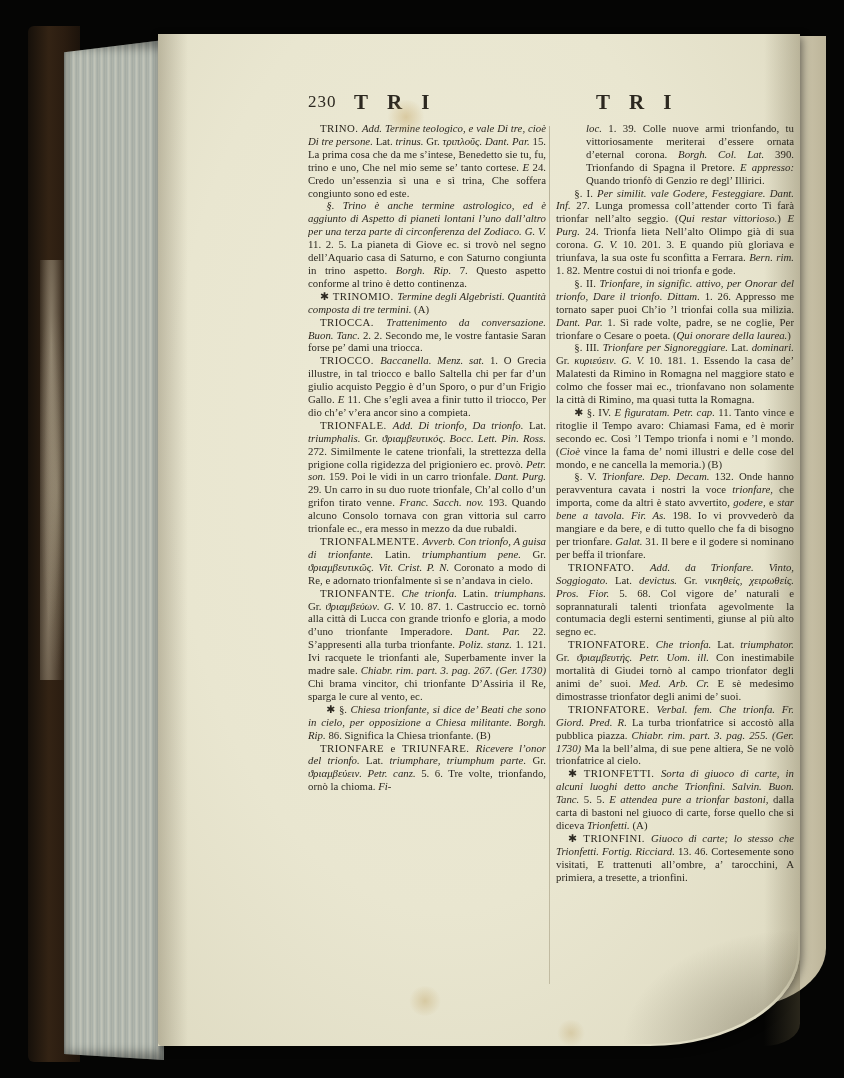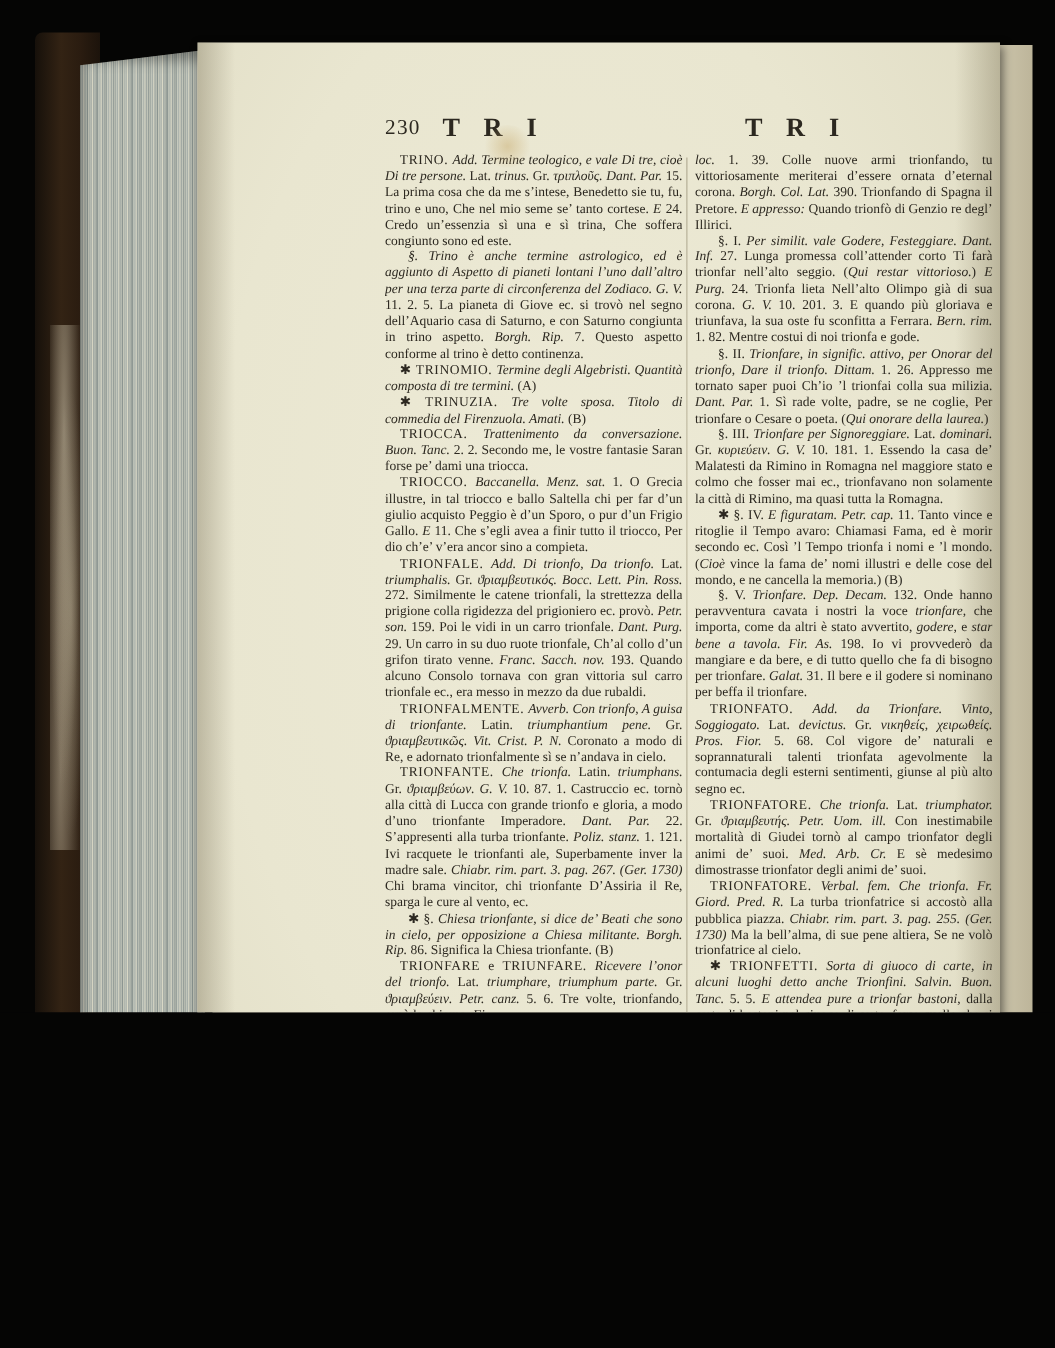--- a/index.html
+++ b/index.html
@@ -1,16 +1,16 @@
 <!DOCTYPE html>
 <html><head>
 <meta charset="utf-8">
 <style>
   html,body{margin:0;padding:0;background:#050504;}
-  #stage{position:relative;width:844px;height:810px;background:#050504;overflow:hidden;
+  #stage{position:relative;width:844px;height:1078px;background:#050504;overflow:hidden;
          font-family:"Liberation Serif","DejaVu Serif",serif;}
   
   .cover{position:absolute;left:28px;top:26px;width:52px;height:1036px;
          background:linear-gradient(90deg,#16100a,#332314 40%,#2a1c10 70%,#1c130b);
          border-radius:6px 0 0 6px;}
   .cover-mottle{position:absolute;left:40px;top:260px;width:28px;height:420px;
          background:radial-gradient(ellipse at 40% 20%,rgba(214,205,180,.55),rgba(214,205,180,0) 60%),
                     radial-gradient(ellipse at 60% 55%,rgba(200,190,160,.4),rgba(200,190,160,0) 55%),
                     radial-gradient(ellipse at 30% 85%,rgba(220,210,185,.45),rgba(220,210,185,0) 60%);}
   
@@ -53,21 +53,21 @@
   .head.hl{left:196px;}
   .head.hr{left:438px;}
   .cols{position:absolute;left:0px;top:88px;width:642px;height:880px;}
   .col{position:absolute;top:0;width:238px;height:876px;overflow:hidden;
        font-size:10.8px;line-height:12.9px;text-align:justify;}
   .col.cl{left:150px;}
   .col.cr{left:398px;}
   .divider{position:absolute;left:391px;top:4px;width:1px;height:858px;
        background:linear-gradient(#8a8268 0%,#a59c80 30%,#8a8268 65%,#a59c80 100%);opacity:.55;}
   .para{margin:0;text-indent:1.1em;}
-  .para.noindent{text-indent:0;}
+  .para.noindent{text-indent:0;margin-left:30px;}
   .para.sect{text-indent:1.7em;}
   .it{font-style:italic;}
   .hw{letter-spacing:.5px;}
 </style>
 </head>
 <body>
 
 <div id="stage">
   <div class="cover"></div>
   <div class="cover-mottle"></div>
@@ -80,21 +80,20 @@
 
     <div class="pagenum ink">230</div>
     <div class="head hl ink">T R I</div>
     <div class="head hr ink">T R I</div>
 
     <div class="cols">
       <div class="col cl ink">
           <p class="para"><span class="hw">TRINO. </span><span class="it">Add. Termine teologico, e vale Di tre, cioè Di tre persone. </span><span>Lat. </span><span class="it">trinus. </span><span>Gr. </span><span class="it">τριπλοῦς. Dant. Par. </span><span>15. La prima cosa che da me s’intese, Benedetto sie tu, fu, trino e uno, Che nel mio seme se’ tanto cortese. </span><span class="it">E </span><span>24. Credo un’essenzia sì una e sì trina, Che soffera congiunto sono ed este.</span></p>
           <p class="para sect"><span class="it">§. Trino è anche termine astrologico, ed è aggiunto di Aspetto di pianeti lontani l’uno dall’altro per una terza parte di circonferenza del Zodiaco. G. V. </span><span>11. 2. 5. La pianeta di Giove ec. si trovò nel segno dell’Aquario casa di Saturno, e con Saturno congiunta in trino aspetto. </span><span class="it">Borgh. Rip. </span><span>7. Questo aspetto conforme al trino è detto continenza.</span></p>
           <p class="para"><span class="hw">✱ TRINOMIO. </span><span class="it">Termine degli Algebristi. Quantità composta di tre termini. </span><span>(A)</span></p>
-          <p class="para"><span class="hw">✱ TRINUZIA. </span><span class="it">Tre volte sposa. Titolo di commedia del Firenzuola. Amati. </span><span>(B)</span></p>
           <p class="para"><span class="hw">TRIOCCA. </span><span class="it">Trattenimento da conversazione. Buon. Tanc. </span><span>2. 2. Secondo me, le vostre fantasie Saran forse pe’ dami una triocca.</span></p>
           <p class="para"><span class="hw">TRIOCCO. </span><span class="it">Baccanella. Menz. sat. </span><span>1. O Grecia illustre, in tal triocco e ballo Saltella chi per far d’un giulio acquisto Peggio è d’un Sporo, o pur d’un Frigio Gallo. </span><span class="it">E </span><span>11. Che s’egli avea a finir tutto il triocco, Per dio ch’e’ v’era ancor sino a compieta.</span></p>
           <p class="para"><span class="hw">TRIONFALE. </span><span class="it">Add. Di trionfo, Da trionfo. </span><span>Lat. </span><span class="it">triumphalis. </span><span>Gr. </span><span class="it">ϑριαμβευτικός. Bocc. Lett. Pin. Ross. </span><span>272. Similmente le catene trionfali, la strettezza della prigione colla rigidezza del prigioniero ec. provò. </span><span class="it">Petr. son. </span><span>159. Poi le vidi in un carro trionfale. </span><span class="it">Dant. Purg. </span><span>29. Un carro in su duo ruote trionfale, Ch’al collo d’un grifon tirato venne. </span><span class="it">Franc. Sacch. nov. </span><span>193. Quando alcuno Consolo tornava con gran vittoria sul carro trionfale ec., era messo in mezzo da due rubaldi.</span></p>
           <p class="para"><span class="hw">TRIONFALMENTE. </span><span class="it">Avverb. Con trionfo, A guisa di trionfante. </span><span>Latin. </span><span class="it">triumphantium pene. </span><span>Gr. </span><span class="it">ϑριαμβευτικῶς. Vit. Crist. P. N. </span><span>Coronato a modo di Re, e adornato trionfalmente sì se n’andava in cielo.</span></p>
           <p class="para"><span class="hw">TRIONFANTE. </span><span class="it">Che trionfa. </span><span>Latin. </span><span class="it">triumphans. </span><span>Gr. </span><span class="it">ϑριαμβεύων. G. V. </span><span>10. 87. 1. Castruccio ec. tornò alla città di Lucca con grande trionfo e gloria, a modo d’uno trionfante Imperadore. </span><span class="it">Dant. Par. </span><span>22. S’appresenti alla turba trionfante. </span><span class="it">Poliz. stanz. </span><span>1. 121. Ivi racquete le trionfanti ale, Superbamente inver la madre sale. </span><span class="it">Chiabr. rim. part. 3. pag. 267. (Ger. 1730) </span><span>Chi brama vincitor, chi trionfante D’Assiria il Re, sparga le cure al vento, ec.</span></p>
           <p class="para sect"><span>✱ §. </span><span class="it">Chiesa trionfante, si dice de’ Beati che sono in cielo, per opposizione a Chiesa militante. Borgh. Rip. </span><span>86. Significa la Chiesa trionfante. (B)</span></p>
           <p class="para"><span class="hw">TRIONFARE e TRIUNFARE. </span><span class="it">Ricevere l’onor del trionfo. </span><span>Lat. </span><span class="it">triumphare, triumphum parte. </span><span>Gr. </span><span class="it">ϑριαμβεύειν. Petr. canz. </span><span>5. 6. Tre volte, trionfando, ornò la chioma. </span><span class="it">Fi-</span></p>
         </div>
       <div class="divider"></div>
       <div class="col cr ink">

